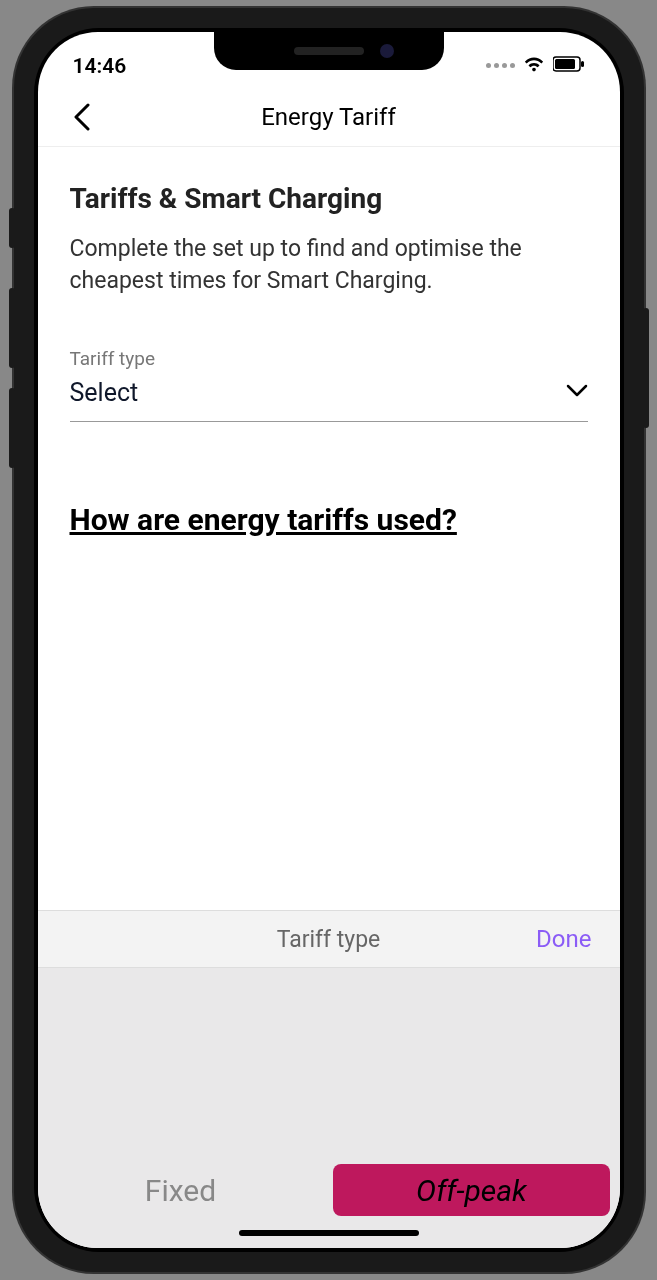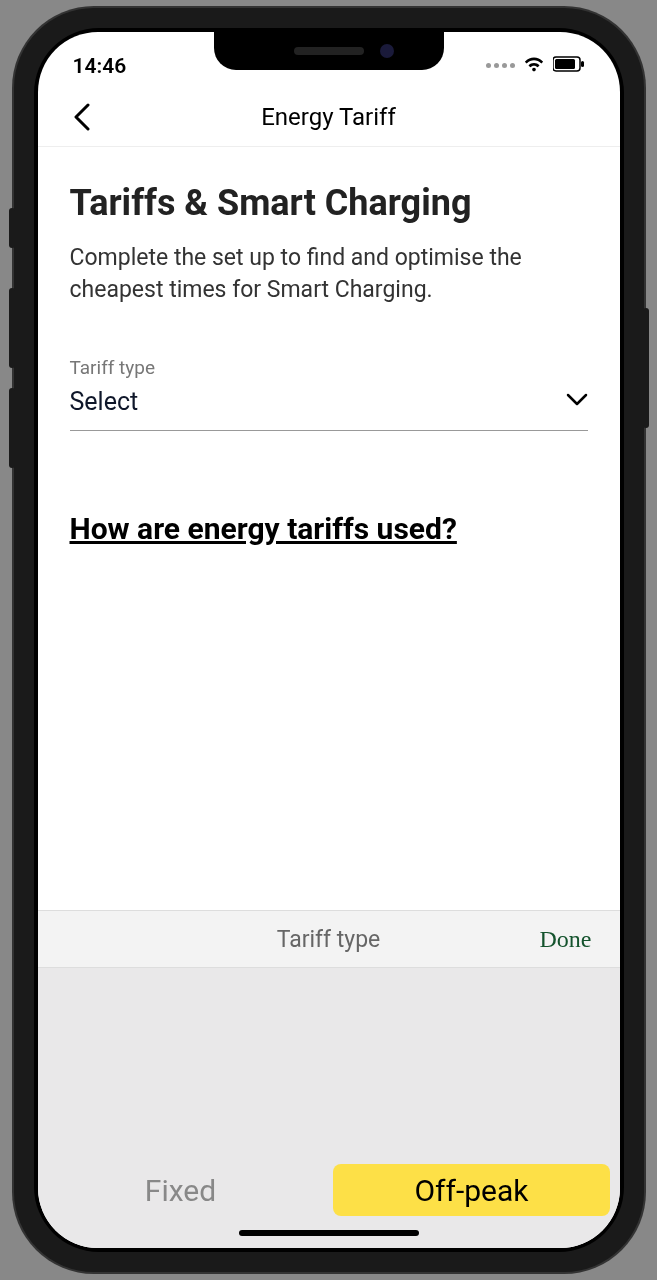--- a/index.html
+++ b/index.html
@@ -124,21 +124,21 @@
       text-align: center;
       font-size: 24px;
       font-weight: 400;
       color: #000;
     }
     .content {
       flex: 1;
       padding: 35px 32px;
     }
     .section-title {
-      font-size: 36px;
+      font-size: 28px;
       font-weight: 700;
       color: #222;
       margin-bottom: 18px;
     }
     .section-desc {
       font-size: 23px;
       line-height: 1.4;
       color: #333;
       margin-bottom: 50px;
     }
@@ -183,23 +183,22 @@
       position: relative;
     }
     .picker-title {
       font-size: 23px;
       color: #666;
     }
     .picker-done {
       position: absolute;
       right: 28px;
       font-size: 24px;
-      color: #14532d;
+      color: #8b5cf6;
       font-weight: 400;
-      font-family: Liberation Serif, serif;
     }
     .picker-body {
       height: 280px;
       background: #e9e8e9;
       position: relative;
       display: flex;
       flex-direction: column;
       justify-content: flex-end;
       padding-bottom: 32px;
     }
@@ -211,24 +210,25 @@
       height: 52px;
       display: flex;
       align-items: center;
       justify-content: center;
       font-size: 30px;
       width: 100%;
     }
     .picker-option.faded { color: #888; }
     .picker-option.selected {
       color: #000;
-      background: #fde047;
+      background: #be185d;
       border-radius: 8px;
       margin: 0 10px;
       width: calc(100% - 20px);
+      font-style: italic;
     }
     .home-indicator {
       position: absolute;
       bottom: 12px;
       left: 50%;
       transform: translateX(-50%);
       width: 180px;
       height: 6px;
       background: #000;
       border-radius: 3px;

